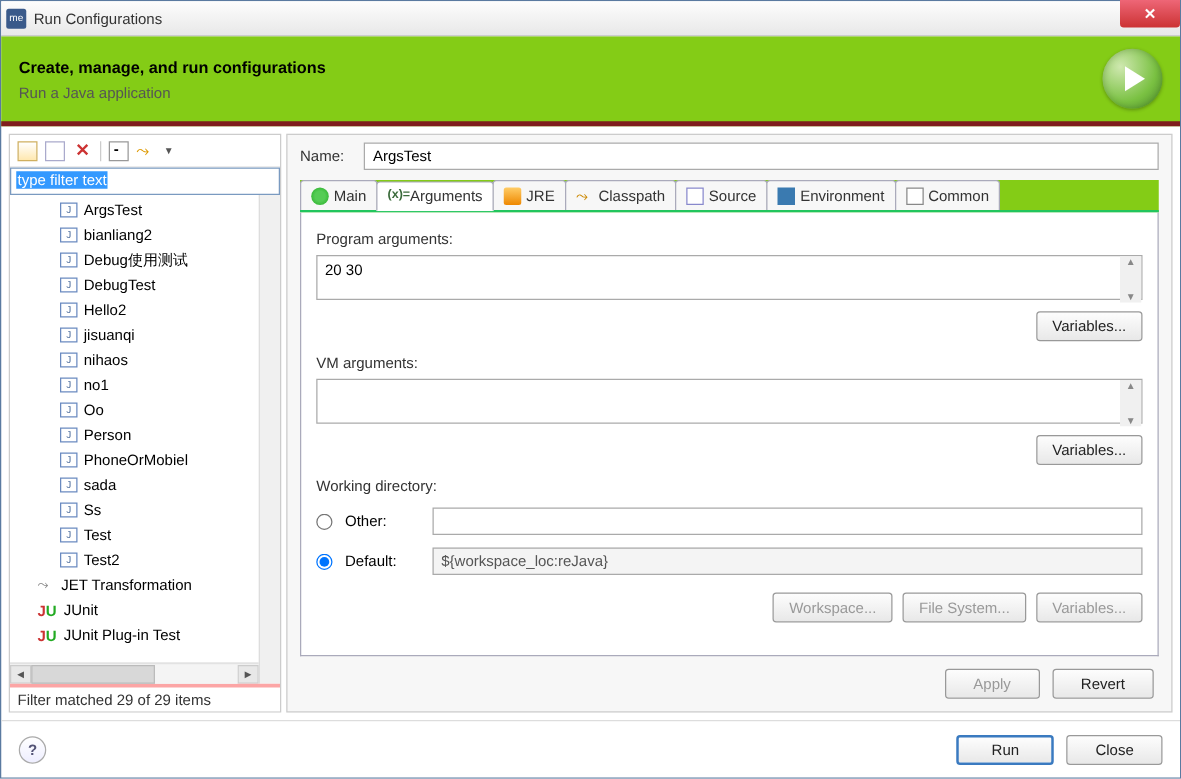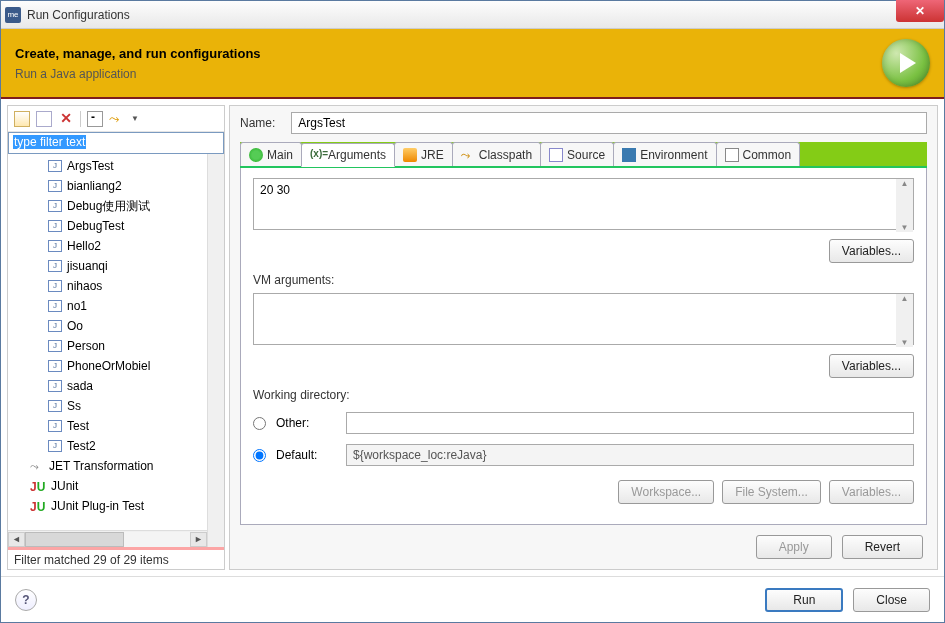--- a/index.html
+++ b/index.html
@@ -2,21 +2,21 @@
 <html><head>
 <meta charset="utf-8">
 <style>
 * { box-sizing: border-box; margin: 0; padding: 0; font-family: "Segoe UI", Tahoma, sans-serif; font-size: 12px; }
 body { background: #f0f0f0; }
 .window { width: 945px; height: 623px; background: #fff; border: 1px solid #5a7aa0; display: flex; flex-direction: column; }
 .titlebar { height: 28px; background: linear-gradient(#fdfdfd, #e8e8e8); display: flex; align-items: center; padding: 0 4px; border-bottom: 1px solid #ccc; position: relative; }
 .titlebar .app-icon { width: 16px; height: 16px; background: #3a5a8a; color: #fff; font-size: 8px; display: flex; align-items: center; justify-content: center; border-radius: 2px; margin-right: 6px; }
 .titlebar .title { flex: 1; color: #333; }
 .close-btn { position: absolute; right: 0; top: -1px; width: 48px; height: 22px; background: linear-gradient(#e67, #c33); color: #fff; display: flex; align-items: center; justify-content: center; border-radius: 0 0 3px 3px; font-weight: bold; }
-.header { padding: 10px 14px; border-bottom: 2px solid #7f1d1d; display: flex; align-items: center; background: #eab308; }
+.header { padding: 10px 14px; border-bottom: 4px solid #7f1d1d; display: flex; align-items: center; background: #84cc16; }
 .header-text { flex: 1; }
 .header h1 { font-size: 13px; font-weight: bold; margin-bottom: 6px; }
 .header .sub { color: #555; }
 .run-icon { width: 48px; height: 48px; border-radius: 50%; background: radial-gradient(circle at 30% 30%, #cfe8b0, #7ac142 60%, #4a8a2a); display: flex; align-items: center; justify-content: center; box-shadow: inset 0 0 6px rgba(0,0,0,0.2), 0 1px 3px rgba(0,0,0,0.3); }
 .run-icon::before { content: ""; border-left: 16px solid #fff; border-top: 10px solid transparent; border-bottom: 10px solid transparent; margin-left: 4px; }
 .body { flex: 1; display: flex; padding: 6px; gap: 4px; min-height: 0; }
 .left { width: 218px; display: flex; flex-direction: column; border: 1px solid #ccc; background: #fff; }
 .toolbar { height: 26px; border-bottom: 1px solid #e5e5e5; display: flex; align-items: center; padding: 0 6px; gap: 6px; }
 .tb-ico { width: 16px; height: 16px; display: inline-block; }
 .tb-new { background: linear-gradient(#fff,#ffe8b0); border: 1px solid #d0b060; }
@@ -54,21 +54,21 @@
 .ti-main { background: radial-gradient(circle, #5c5 40%, #2a2 100%); border-radius: 50%; }
 .ti-args { color: #3a6a3a; font-size: 10px; font-weight: bold; }
 .ti-jre { background: linear-gradient(#fc6,#e80); border-radius: 2px; }
 .ti-cp { color: #c80; font-size: 12px; }
 .ti-src { background: #fff; border: 1px solid #88c; }
 .ti-env { background: #3a7ab0; }
 .ti-com { background: #fff; border: 1px solid #888; }
 .tab-body { flex: 1; background: #fff; border: 1px solid #aab; border-top: none; padding: 10px 12px; display: flex; flex-direction: column; gap: 6px; overflow: auto; }
 .grp-label { color: #333; margin-top: 4px; }
 .ta-wrap { position: relative; }
-.ta { width: 100%; height: 52px; border: 1px solid #aaa; padding: 4px 20px 4px 6px; background: #fff; resize: none; font-family: inherit; }
+.ta { width: 100%; height: 36px; border: 1px solid #aaa; padding: 4px 20px 4px 6px; background: #fff; resize: none; font-family: inherit; }
 .ta-sb { position: absolute; right: 1px; top: 1px; bottom: 1px; width: 17px; background: #f0f0f0; display: flex; flex-direction: column; justify-content: space-between; }
 .ta-sb span { font-size: 8px; color: #888; text-align: center; }
 .btn-row { display: flex; justify-content: flex-end; }
 .btn { height: 24px; padding: 0 12px; background: linear-gradient(#fdfdfd,#e8e8e8); border: 1px solid #999; border-radius: 3px; color: #222; cursor: default; }
 .btn:disabled, .btn.disabled { color: #999; }
 .wd-row { display: flex; align-items: center; gap: 10px; margin-top: 4px; }
 .wd-row input[type=radio] { margin: 0; }
 .wd-row .lbl { width: 60px; }
 .wd-field { flex: 1; height: 22px; border: 1px solid #aaa; padding: 2px 6px; background: #f4f4f4; color: #555; }
 .wd-field.empty { background: #fff; }
@@ -236,20 +236,21 @@
             <span class="ti ti-env"></span>
             <span>Environment</span>
           </div>
         <div class="tab">
             <span class="ti ti-com"></span>
             <span>Common</span>
           </div>
       </div>
 
       <div class="tab-body">
+        <div class="grp-label">Program arguments:</div>
         <div class="ta-wrap">
           <textarea class="ta" style="">20 30</textarea>
           <div class="ta-sb">
               <span>▲</span>
               <span>▼</span>
             </div>
         </div>
         <div class="btn-row">
             <button class="btn">Variables...</button>
           </div>

